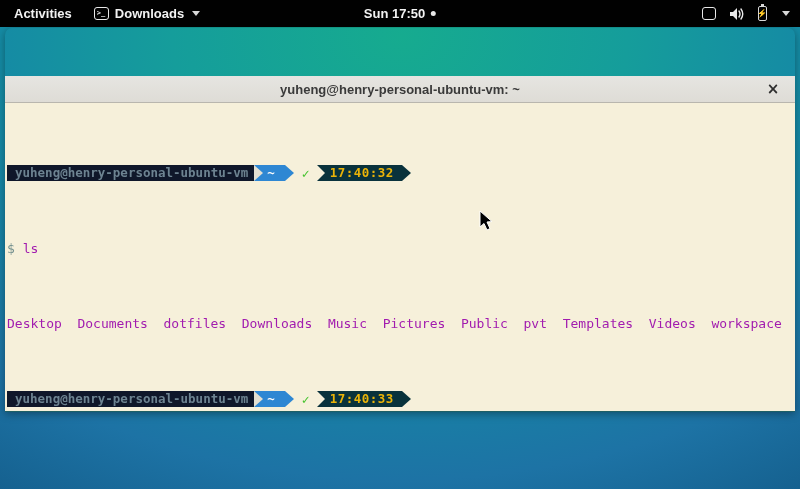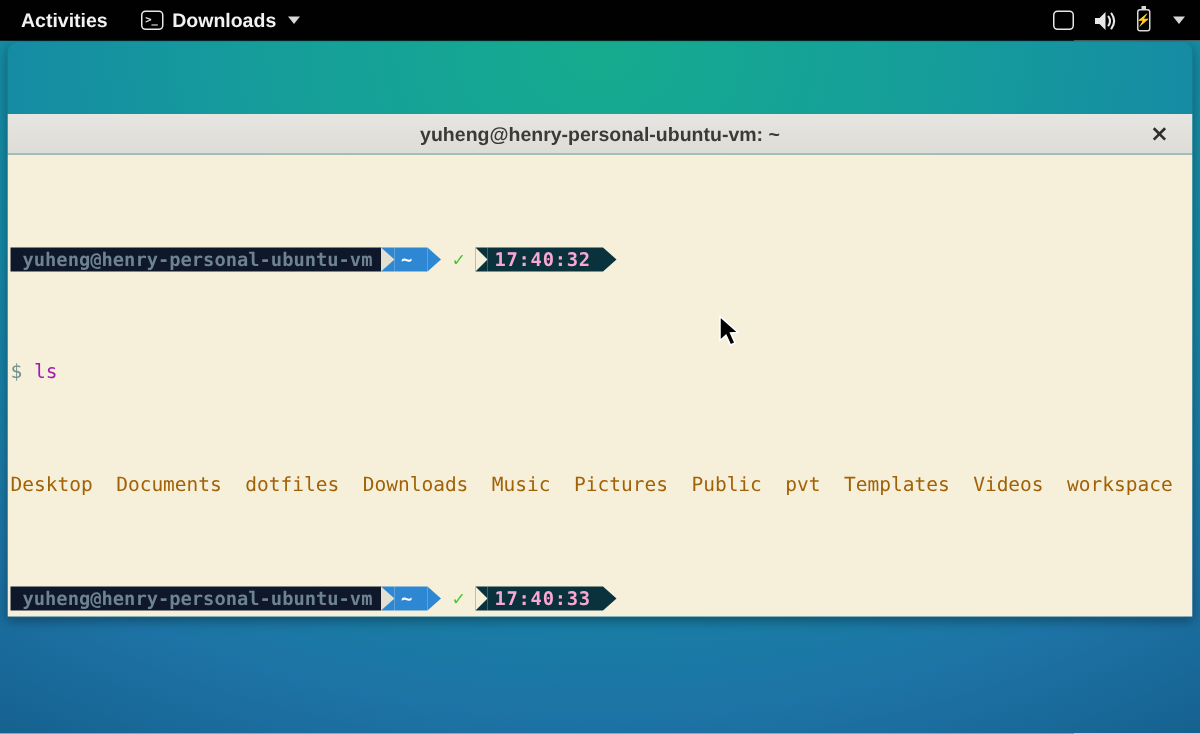--- a/index.html
+++ b/index.html
@@ -84,44 +84,48 @@
 
   
   .seg { height:16px; line-height:16px; font-size:12.5px; font-weight:bold; }
   .seg-user { background:#0f172a; color:#6d8391; padding:0 6px 0 8px; }
   .arr { width:0; height:0; border-top:8px solid transparent; border-bottom:8px solid transparent; }
   .arr-gray-on-blue { border-left:9px solid #e3dfd1; background:#2e87d3; }
   .seg-cwd { background:#2e87d3; color:#fdfdfd; padding:0 10px 0 4px; }
   .arr-blue { border-left:9px solid #2e87d3; }
   .check { color:#46c32f; font-weight:bold; margin:0 7px 0 8px; font-size:13px; }
   .arr-cream-on-dark { border-left:8px solid #f6f0da; background:#09323c; }
-  .seg-time { background:#09323c; color:#f9a8d4; padding:0 8px 0 5px; letter-spacing:.5px; }
+  .seg-time { background:#09323c; color:#eab308; padding:0 8px 0 5px; letter-spacing:.5px; }
   .arr-dark { border-left:9px solid #09323c; }
 
   .dollar { color:#74908e; }
   .cmd-text { color:#a21caf; }
-  .dir-name { color:#a16207; margin-right:2ch; }
+  .dir-name { color:#a21caf; margin-right:2ch; }
   .dir-name:last-child { margin-right:16px; }
 
   
   .mouse-cursor { position:absolute; left:479px; top:210px; z-index:50; }
 </style>
 </head>
 <body>
 
 <div class="screen">
 
   <div class="topbar">
     <div class="tb-left">
       <span class="tb-activities">Activities</span>
       <span class="tb-appmenu">
         <span class="term-glyph">&gt;_</span>
         <span>Downloads</span>
         <span class="caret-down"></span>
       </span>
+    </div>
+    <div class="tb-clock">
+      <span>Sun 17:50</span>
+      <span class="notif-dot"></span>
     </div>
     <div class="tb-right">
       <span class="icon-screen"></span>
       <svg width="16" height="14" viewBox="0 0 16 14">
         <path d="M1 5 h3 l4 -4 v12 l-4 -4 h-3 z" fill="#e8e8e8"></path>
         <path d="M10 4 q2 3 0 6 M12 2 q3.5 5 0 10" stroke="#e8e8e8" stroke-width="1.4" fill="none" stroke-linecap="round"></path>
       </svg>
       <span class="icon-battery">⚡</span>
       <span class="caret-down"></span>
     </div>

